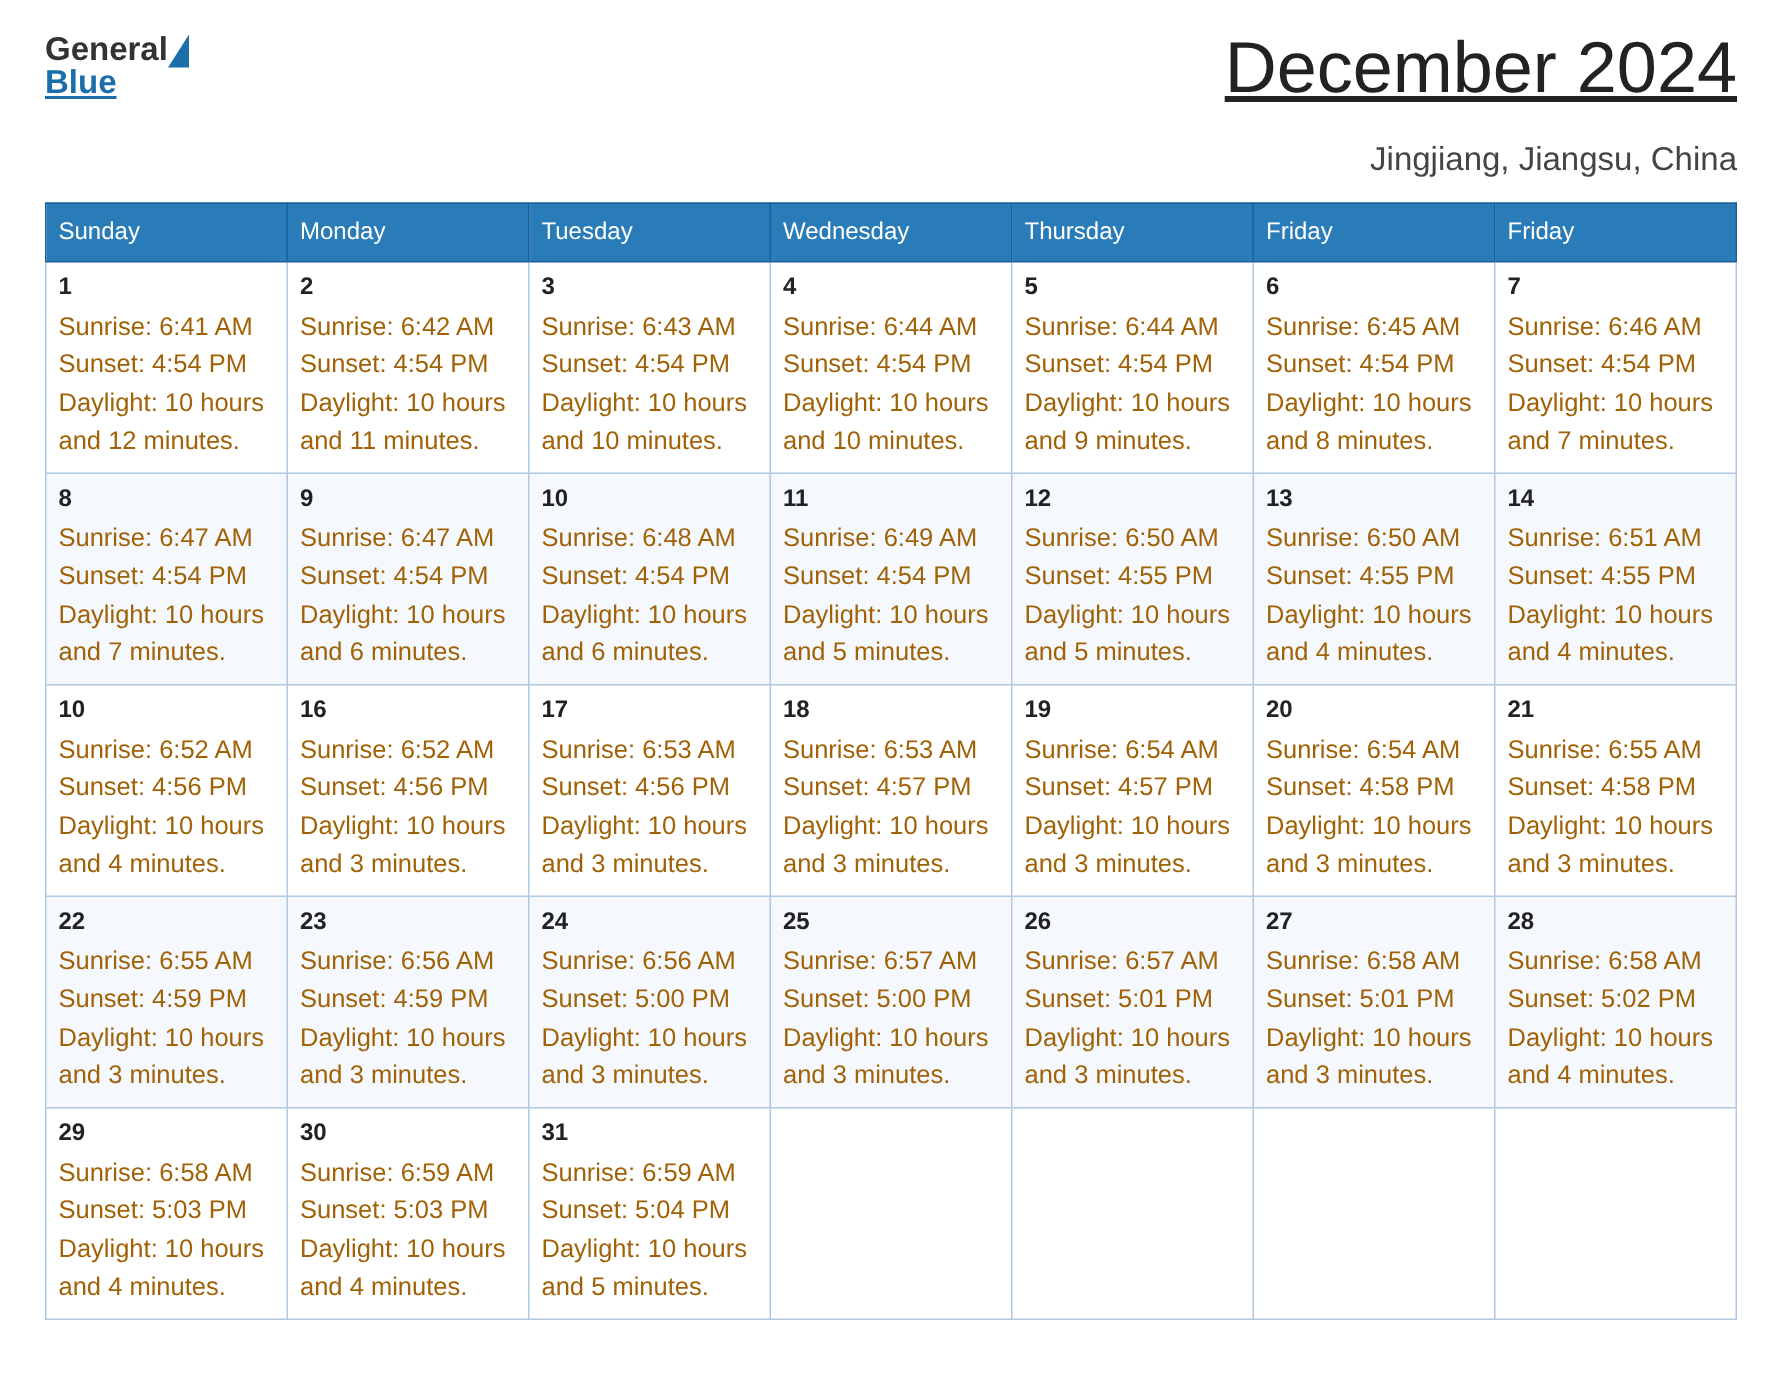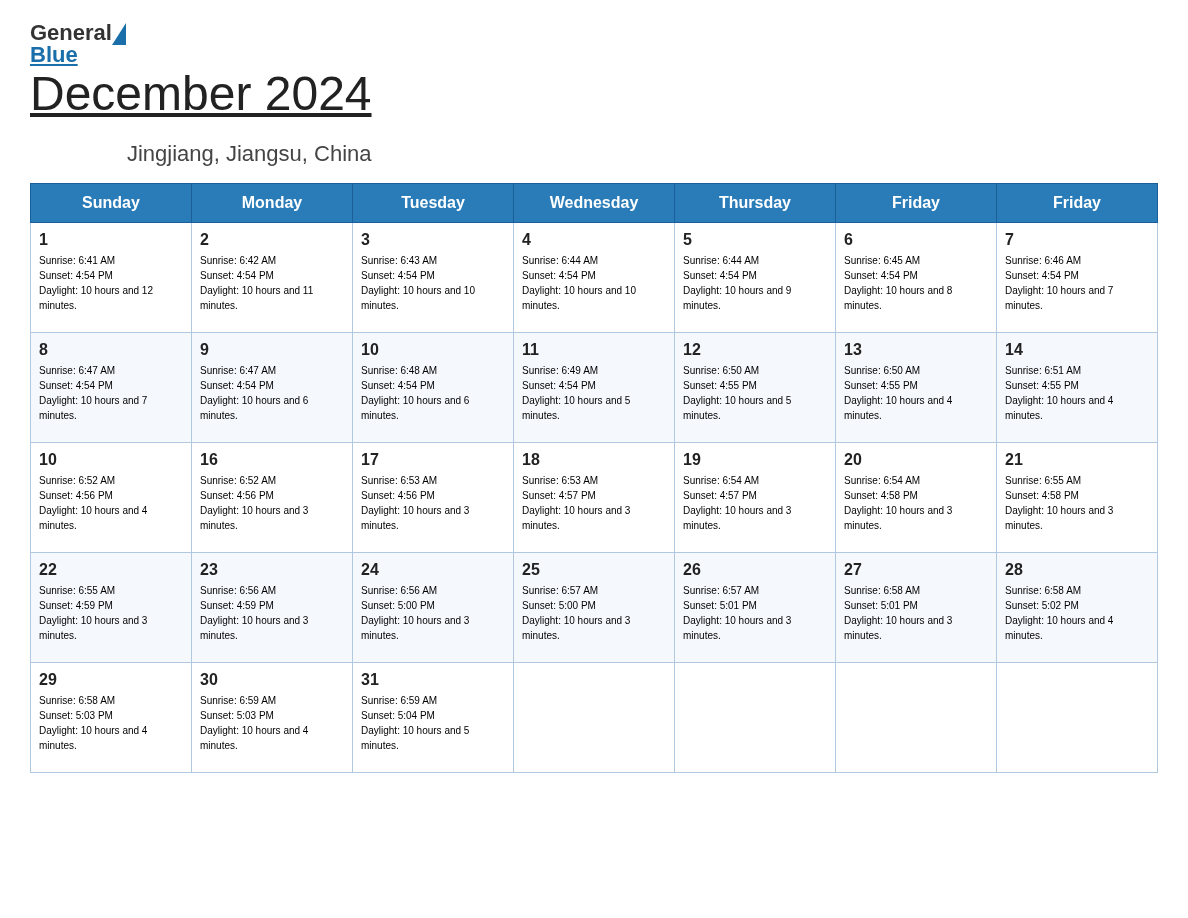--- a/index.html
+++ b/index.html
@@ -8,21 +8,20 @@
       background: #fff;
       padding: 20px 30px;
       width: 1188px;
       min-height: 918px;
     }
     .header {
       display: flex;
       justify-content: space-between;
       align-items: flex-start;
       margin-bottom: 16px;
-      flex-direction: column;
     }
     .logo {
       display: flex;
       align-items: center;
       gap: 4px;
     }
     .logo-text {
       font-size: 22px;
       font-weight: bold;
       color: #333;
@@ -53,23 +52,23 @@
     }
     table {
       width: 100%;
       border-collapse: collapse;
       table-layout: fixed;
     }
     thead tr th {
       background-color: #2a7cb8;
       color: #fff;
       font-size: 16px;
-      font-weight: bold;
+      font-weight: normal;
       padding: 10px 8px;
-      text-align: center;
+      text-align: left;
       border: 1px solid #1a5f9a;
     }
     tbody tr td {
       border: 1px solid #b0c8e0;
       vertical-align: top;
       padding: 8px;
       font-size: 13px;
       color: #333;
       height: 110px;
     }
@@ -80,23 +79,23 @@
       background-color: #ffffff;
     }
     .day-num {
       font-size: 16px;
       font-weight: bold;
       color: #222;
       display: block;
       margin-bottom: 4px;
     }
     .day-info {
-      font-size: 10px;
+      font-size: 17px;
       line-height: 1.5;
-      color: #000000;
+      color: #a16207;
     }
     .empty-cell {
       background-color: #fff !important;
     }
   </style>
 </head>
 <body>
 
 <div class="header">
   <div class="logo">

